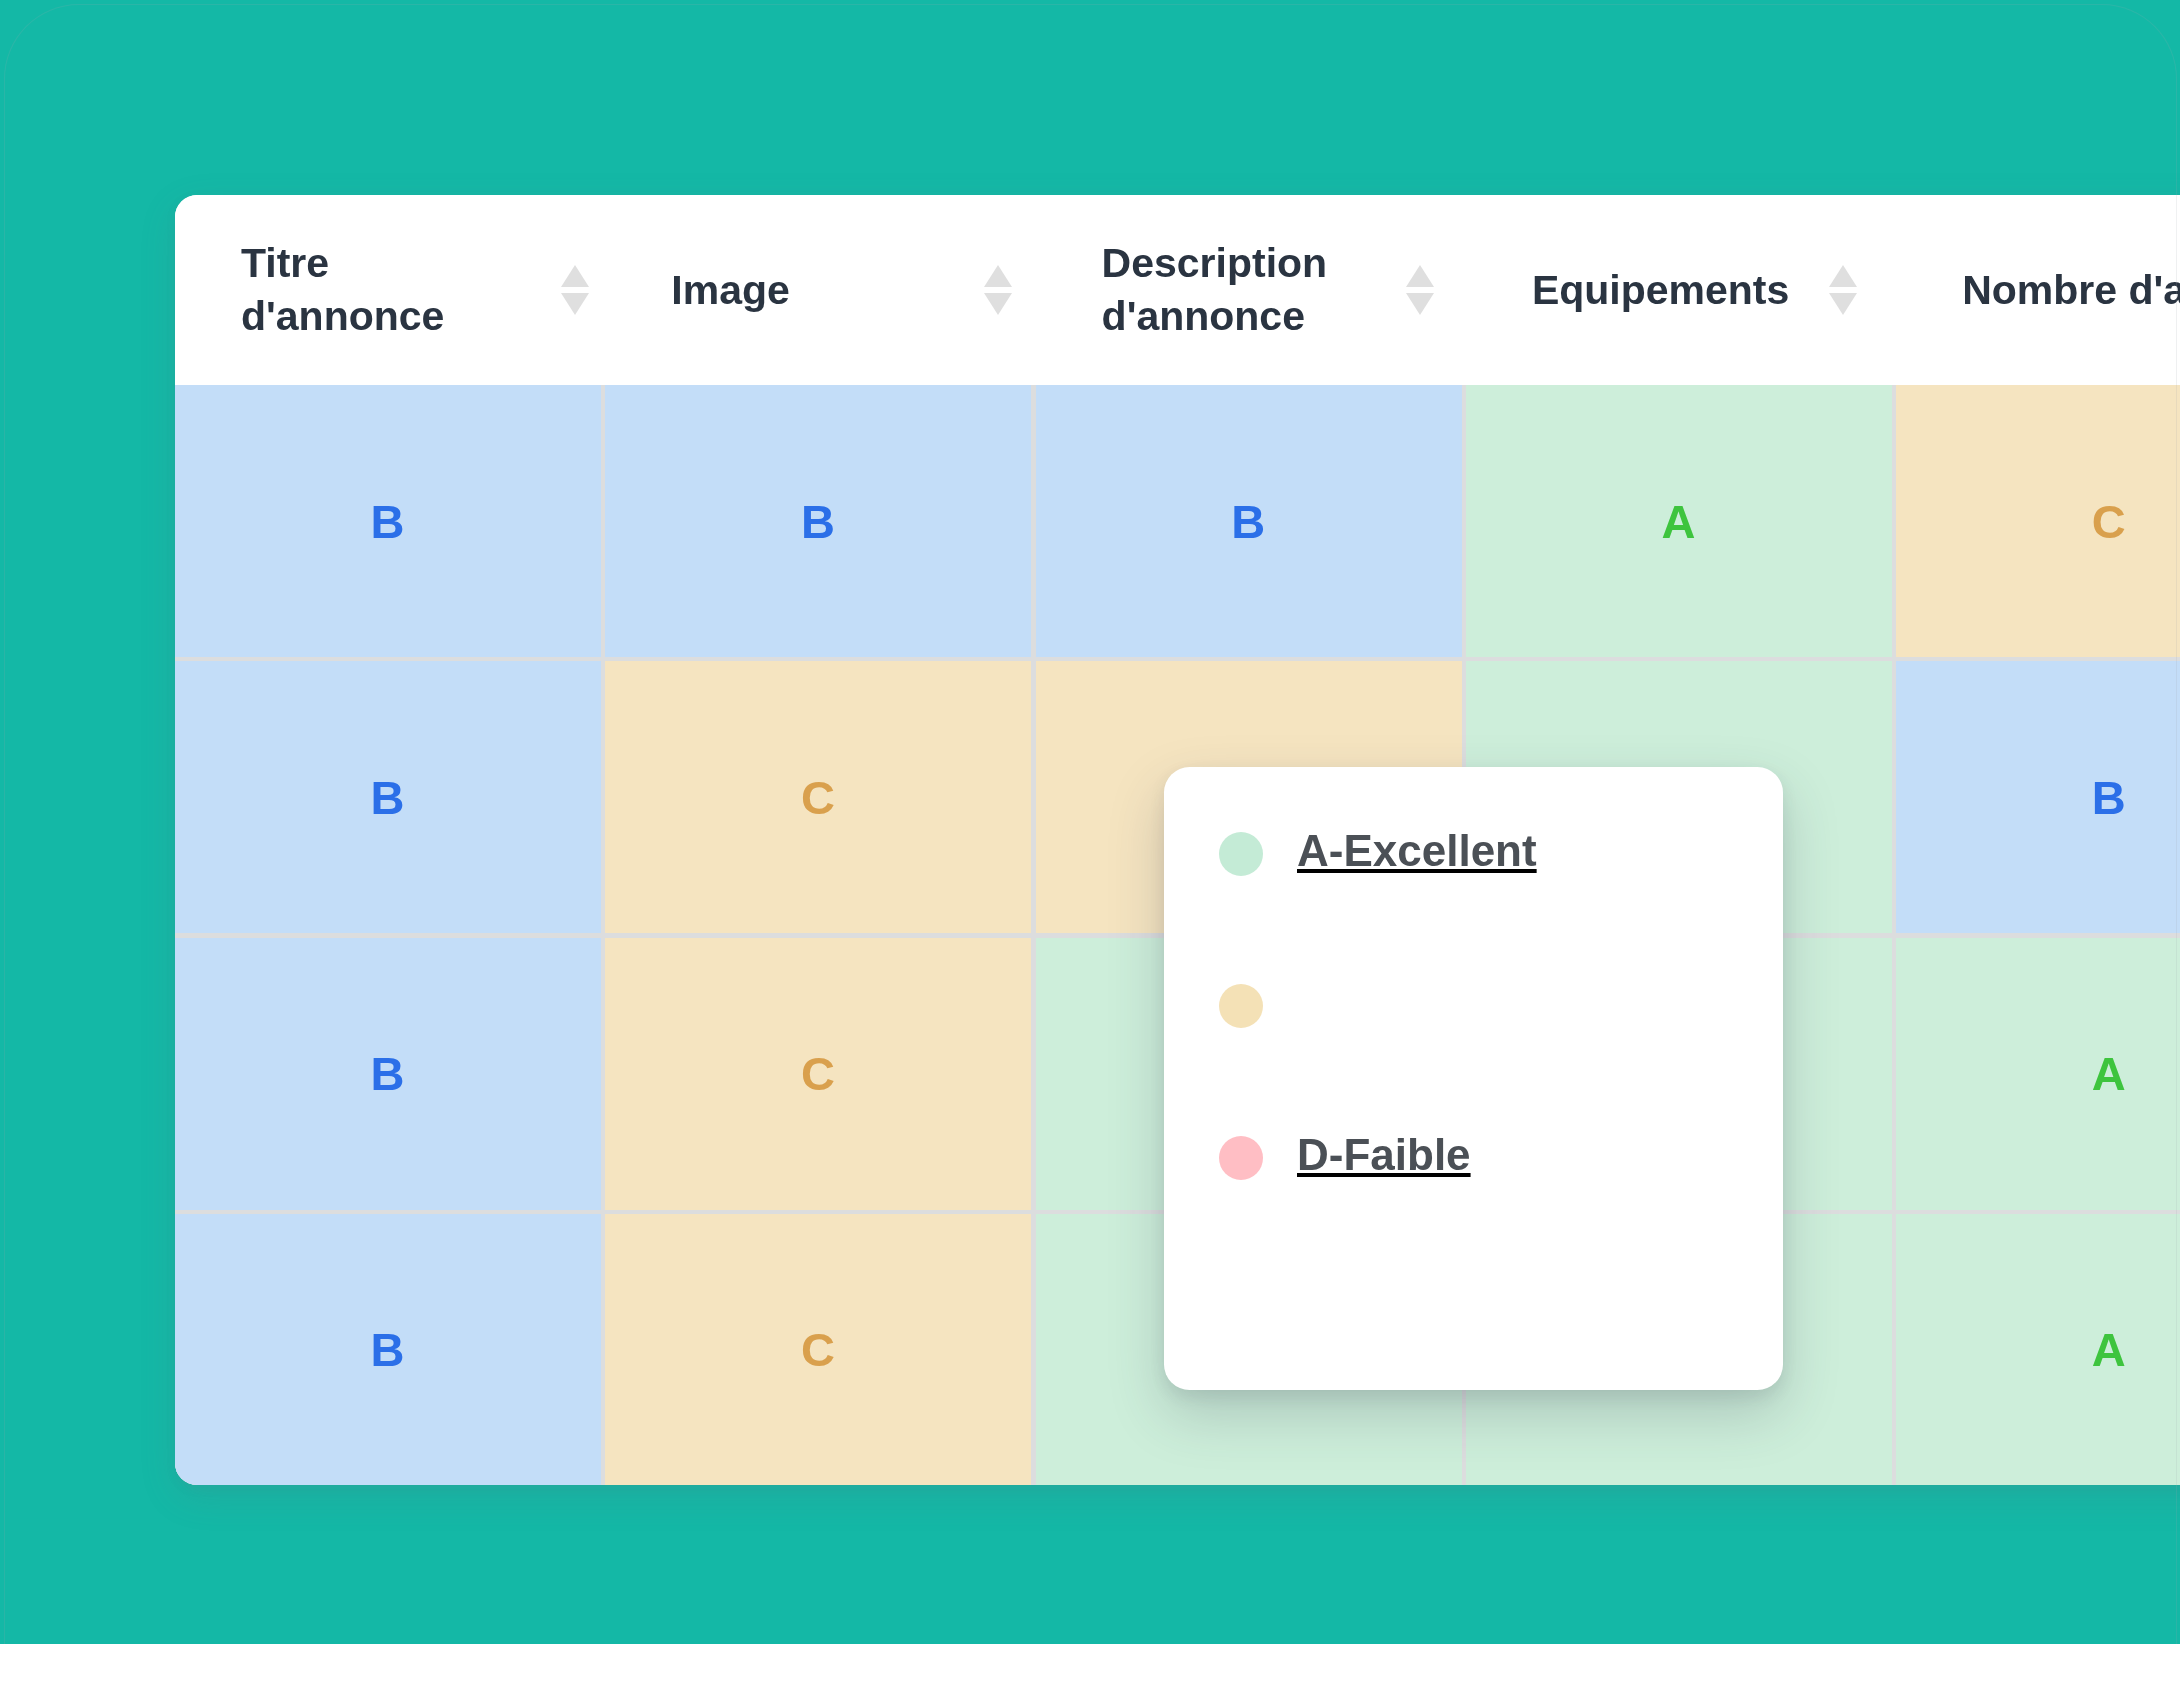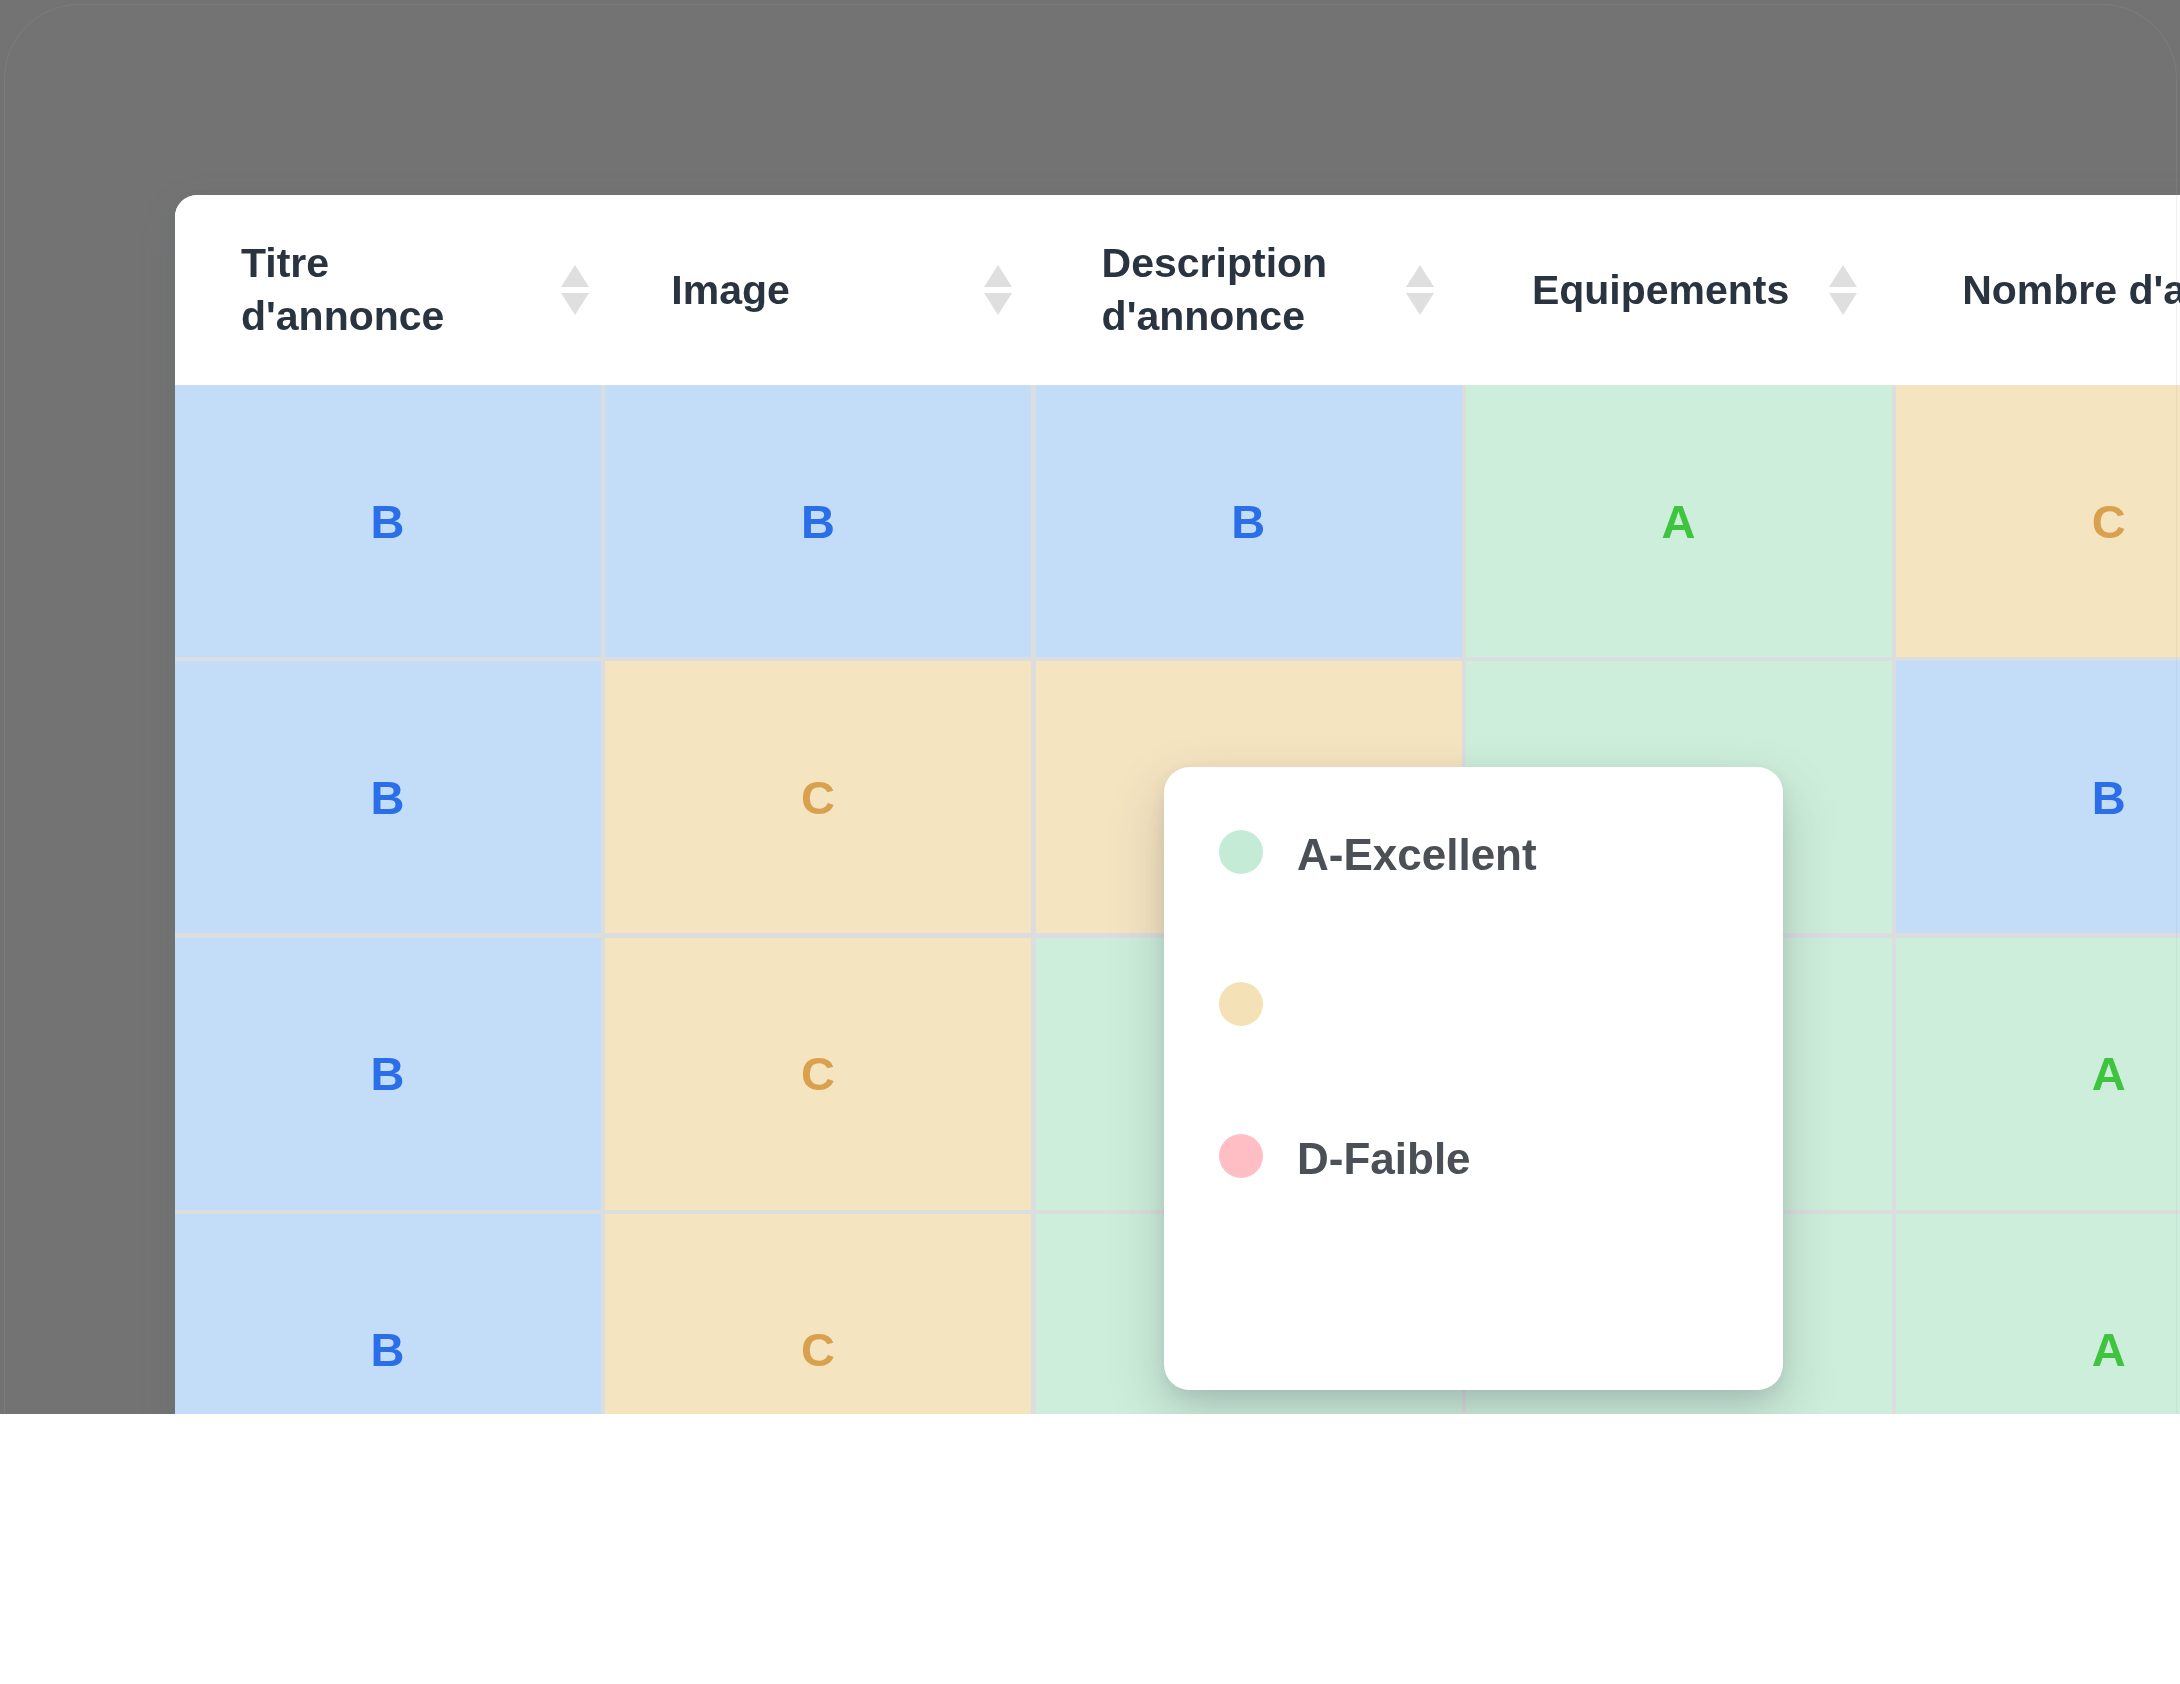--- a/index.html
+++ b/index.html
@@ -1,18 +1,18 @@
 <!DOCTYPE html>
 <html style="font-size:13.6px"><head>
 <meta charset="utf-8">
 <style>
   html,body{margin:0;padding:0;background:#ffffff;}
   .page{
-    position:relative; width:2181px; height:1414px; overflow:hidden;
-    background:#737373; font-family:"Liberation Sans", sans-serif;
+    position:relative; width:2181px; height:1644px; overflow:hidden;
+    background:#14b8a6; font-family:"Liberation Sans", sans-serif;
   }
   
   .frame{
     position:absolute; left:4.3px; top:4.3px; right:4.3px; bottom:0;
     border:1.7px solid rgba(160,165,172,0.16); border-bottom:none;
     border-radius:75px 75px 0 0; pointer-events:none; z-index:40;
   }
   
   .card{
     position:absolute; left:175px; top:195px; width:2147px; height:1290px;
@@ -49,21 +49,21 @@
   
   .legend{
     position:absolute; left:1164px; top:767px; width:619px; height:623px;
     background:#ffffff; border-radius:25.6px; z-index:30; box-sizing:border-box;
     box-shadow:0 24px 55px rgba(55,65,80,0.22), 0 6.8px 15.3px rgba(55,65,80,0.10);
   }
   .legend-items{
     display:flex; flex-direction:column; gap:106px;
     padding:63px 25.6px 0 55px;
   }
-  .legend-item{display:flex; align-items:flex-start; height:46px;}
+  .legend-item{display:flex; align-items:flex-end; height:46px;text-decoration:underline;}
   .dot{width:44px; height:44px; border-radius:50%; margin-right:34px; flex:0 0 auto;}
   .legend-label{font-size:44px; font-weight:700; color:#4b5056; white-space:nowrap;}
 </style>
 </head>
 <body>
 
 <div class="page">
   <div class="frame"></div>
 
   <div class="card">

